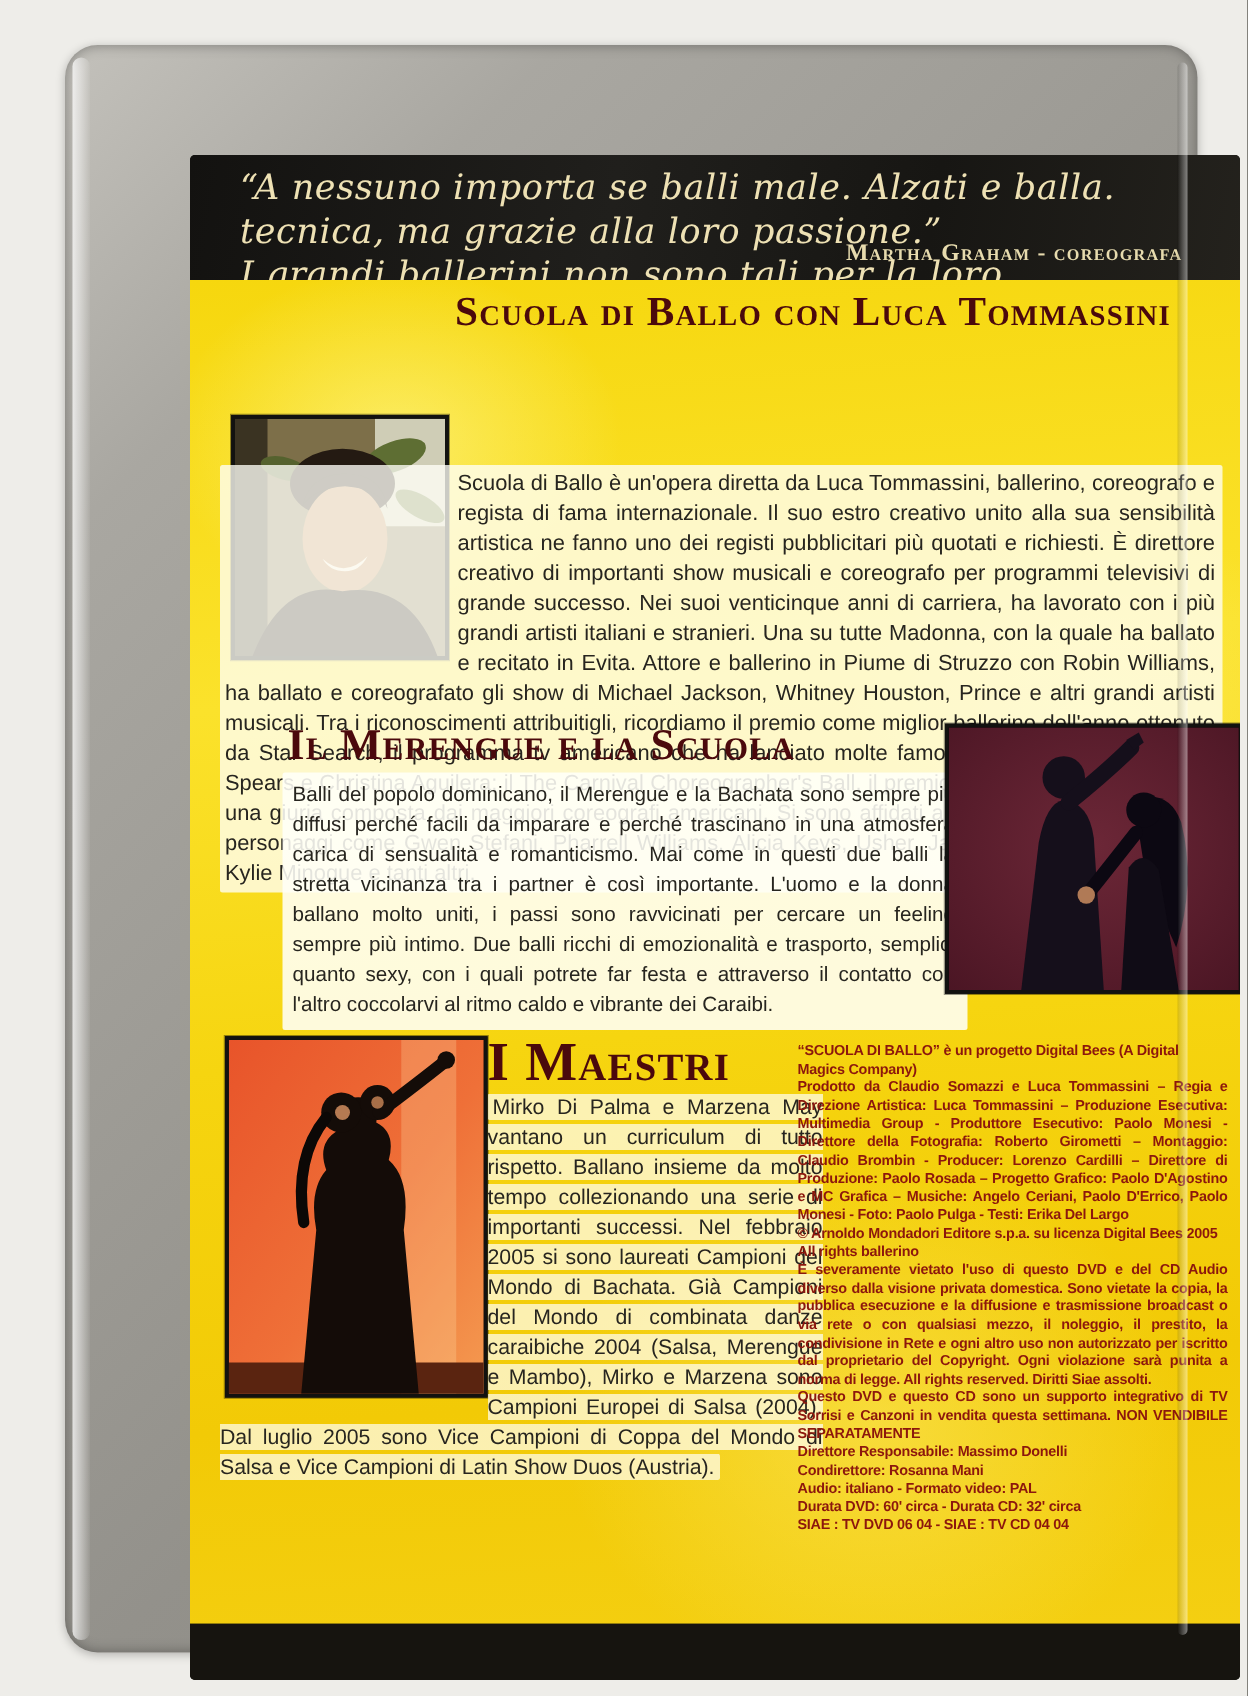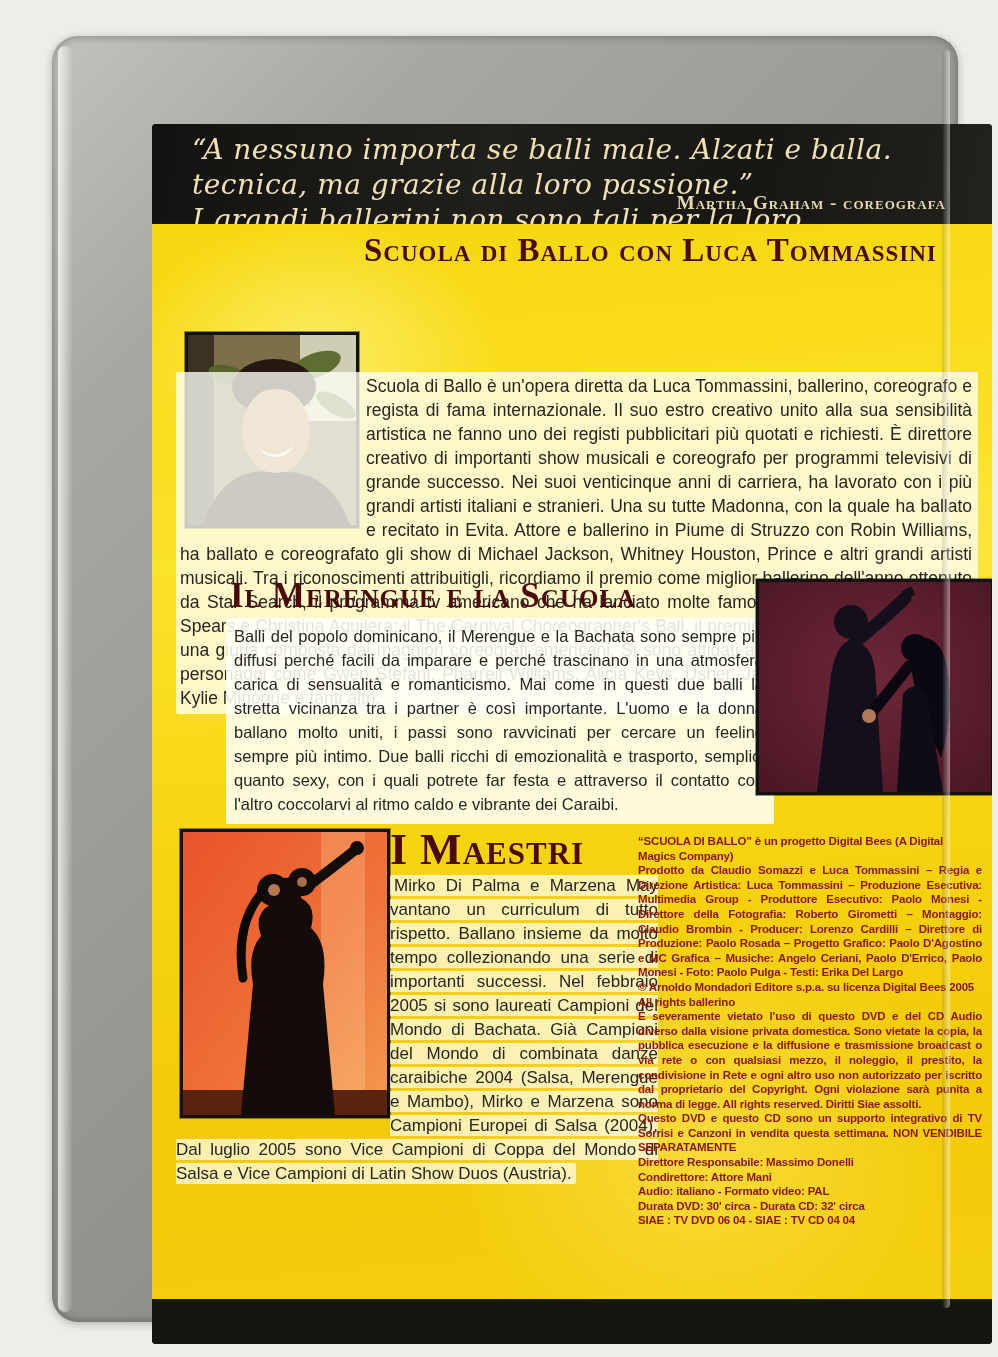--- a/index.html
+++ b/index.html
@@ -184,23 +184,23 @@
       </div>
 
       <div class="credits" data-interactable="false">
         <div class="short" data-interactable="false">“SCUOLA DI BALLO” è un progetto Digital Bees (A Digital Magics Company)</div>
         <div data-interactable="false">Prodotto da Claudio Somazzi e Luca Tommassini – Regia e Direzione Artistica: Luca Tommassini – Produzione Esecutiva: Multimedia Group - Produttore Esecutivo: Paolo Monesi - Direttore della Fotografia: Roberto Girometti – Montaggio: Claudio Brombin - Producer: Lorenzo Cardilli – Direttore di Produzione: Paolo Rosada – Progetto Grafico: Paolo D'Agostino e MC Grafica – Musiche: Angelo Ceriani, Paolo D'Errico, Paolo Monesi - Foto: Paolo Pulga - Testi: Erika Del Largo</div>
         <div class="short" data-interactable="false">© Arnoldo Mondadori Editore s.p.a. su licenza Digital Bees 2005</div>
         <div class="short" data-interactable="false">All rights ballerino</div>
         <div data-interactable="false">È severamente vietato l'uso di questo DVD e del CD Audio diverso dalla visione privata domestica. Sono vietate la copia, la pubblica esecuzione e la diffusione e trasmissione broadcast o via rete o con qualsiasi mezzo, il noleggio, il prestito, la condivisione in Rete e ogni altro uso non autorizzato per iscritto dal proprietario del Copyright. Ogni violazione sarà punita a norma di legge. All rights reserved. Diritti Siae assolti.</div>
         <div data-interactable="false">Questo DVD e questo CD sono un supporto integrativo di TV Sorrisi e Canzoni in vendita questa settimana. NON VENDIBILE SEPARATAMENTE</div>
         <div class="short" data-interactable="false">Direttore Responsabile: Massimo Donelli</div>
-        <div class="short" data-interactable="false">Condirettore: Attore Mani</div>
+        <div class="short" data-interactable="false">Condirettore: Rosanna Mani</div>
         <div class="short" data-interactable="false">Audio: italiano - Formato video: PAL</div>
-        <div class="short" data-interactable="false">Durata DVD: 30' circa - Durata CD: 32' circa</div>
+        <div class="short" data-interactable="false">Durata DVD: 60' circa - Durata CD: 32' circa</div>
         <div class="short" data-interactable="false">SIAE : TV DVD 06 04 - SIAE : TV CD 04 04</div>
       </div>
 
       <div class="tv-logo" data-interactable="false">
         <div class="tv-small" data-interactable="false">sorrisi e canzoni</div>
         <div class="tv-big" data-interactable="false">TV</div>
       </div>
 
       <div class="db-logo" data-interactable="false">
         <svg width="44" height="52" viewBox="0 0 44 52" data-interactable="false">

